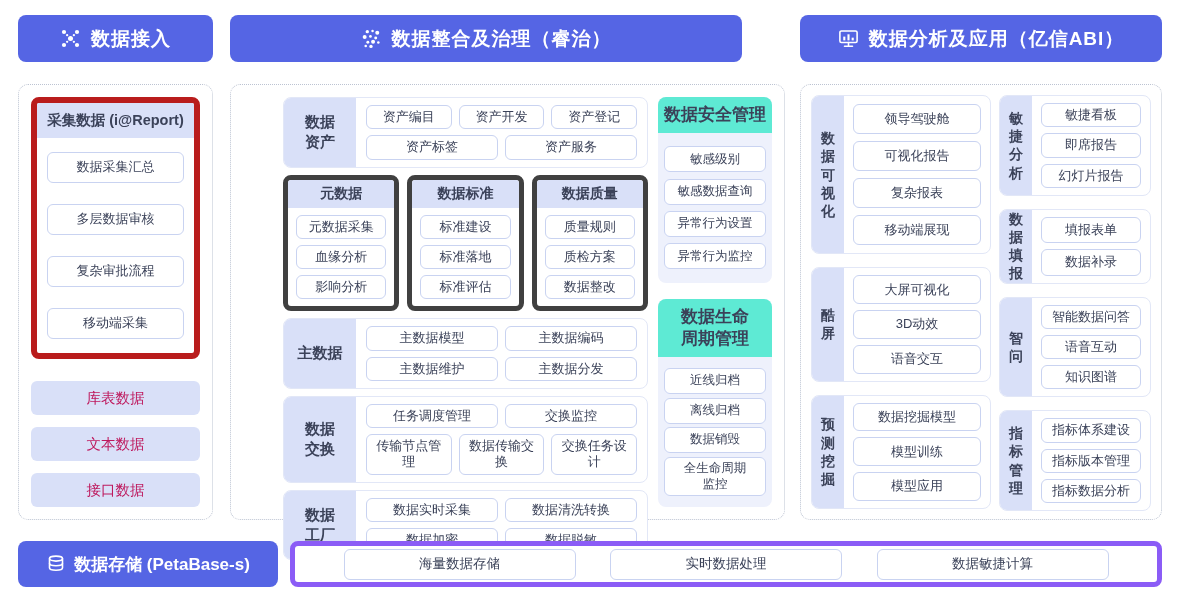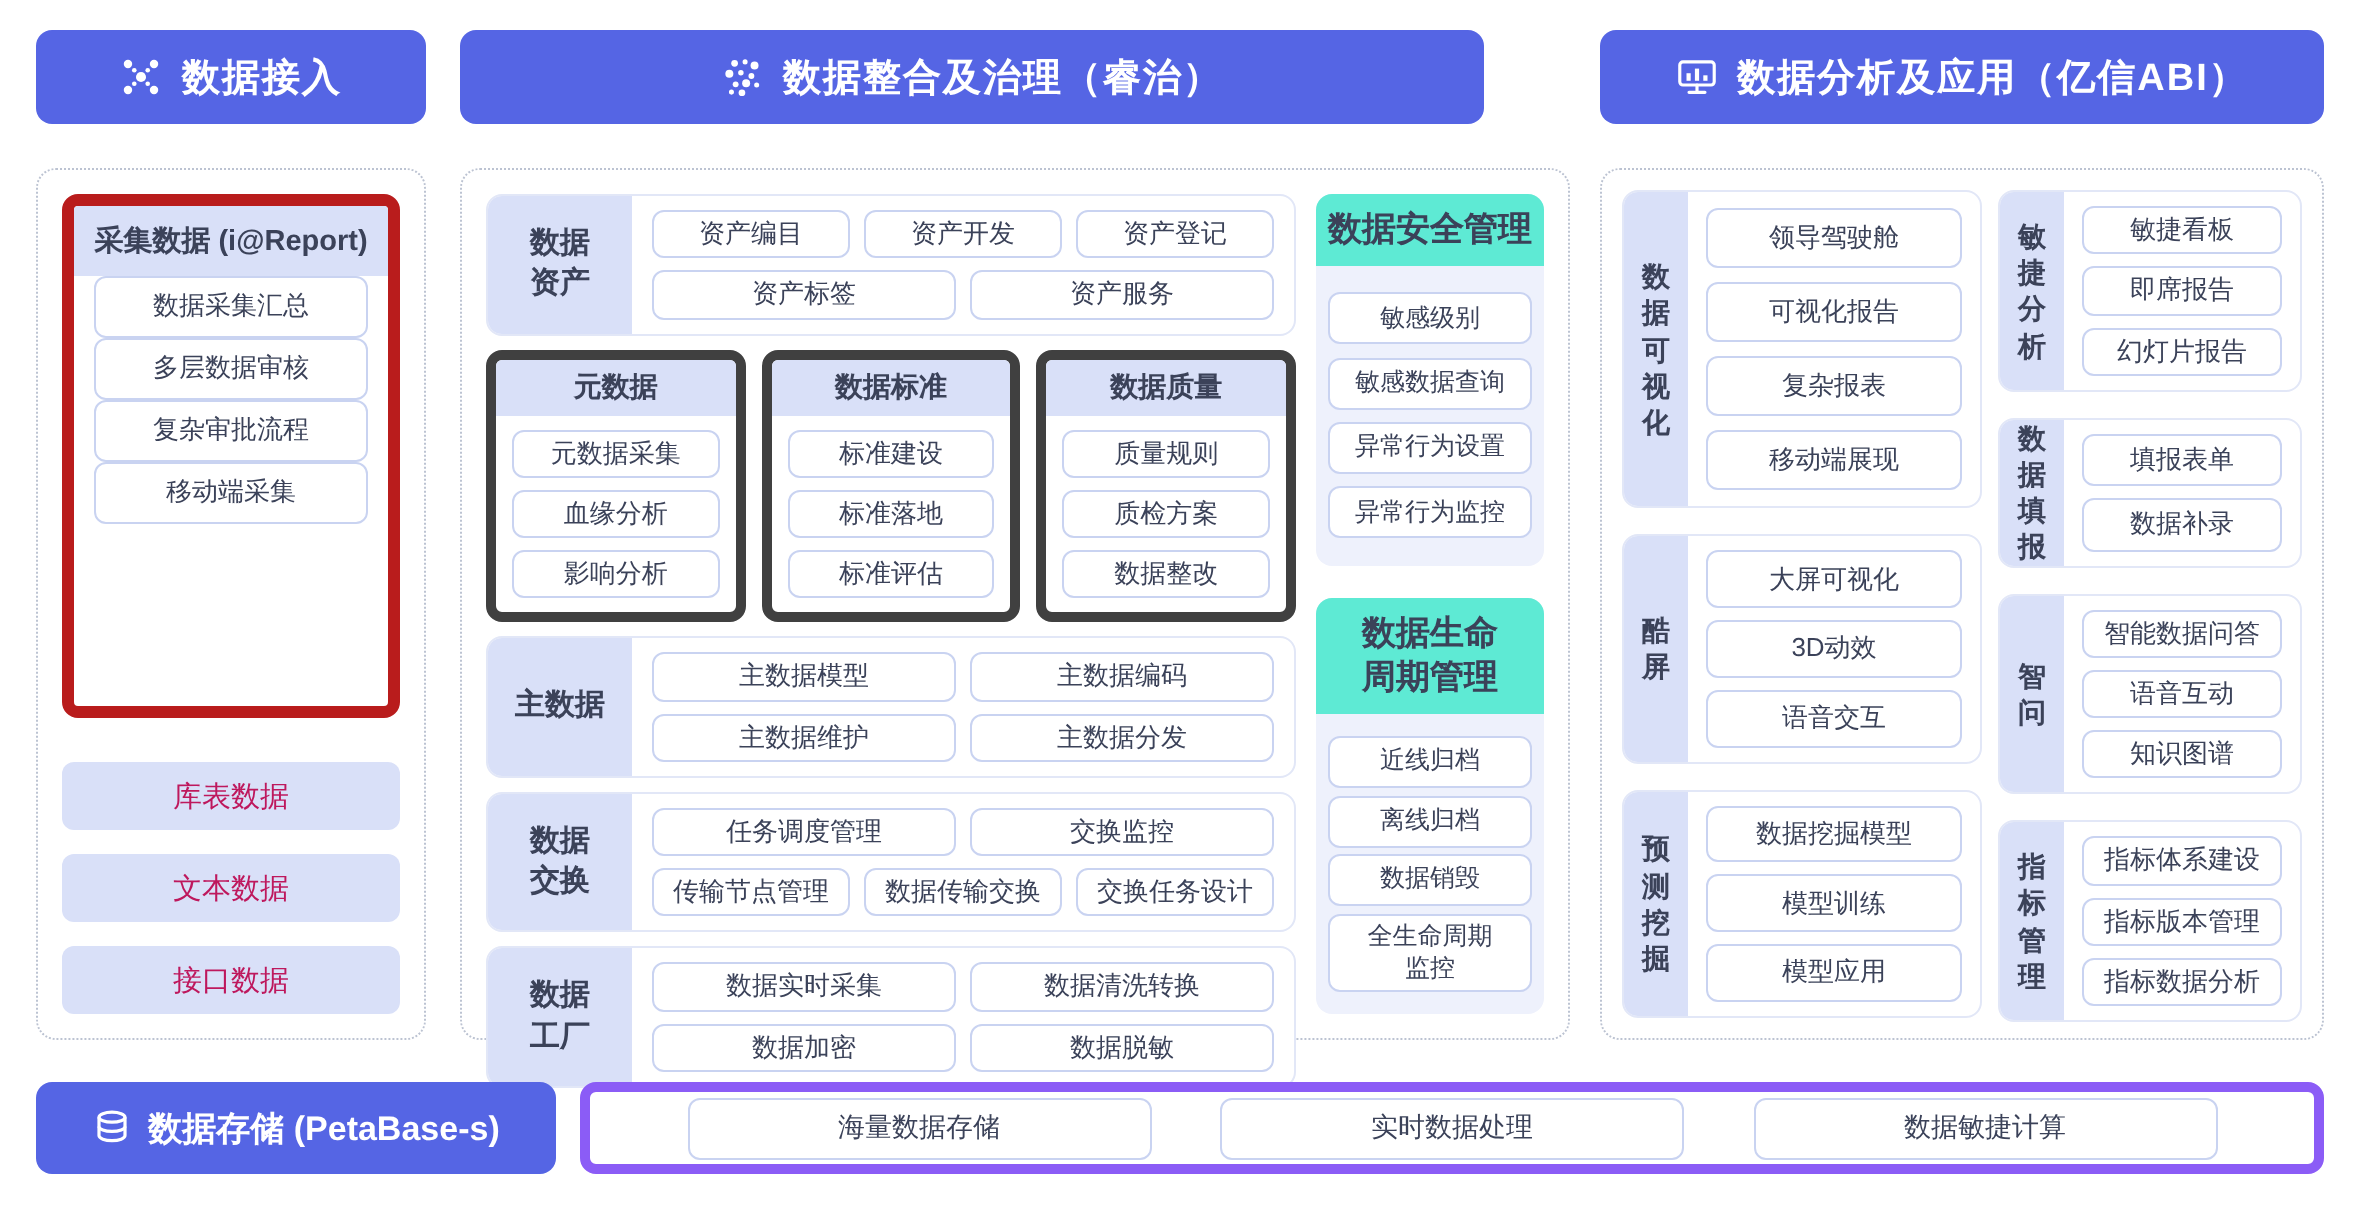--- a/index.html
+++ b/index.html
@@ -31,32 +31,32 @@
     white-space: pre-line; line-height: 1.25; padding: 3px 4px;
     min-height: 24px;
   }
   .btn-row { display: flex; gap: 7px; flex: 1; }
   .grow { flex: 1; }
 
   
   .panel-inner { display: flex; flex-direction: column; height: 100%; padding: 12px; gap: 22px; }
   .collect-box { flex: 1; display: flex; flex-direction: column; border: 6px solid #b91c1c; border-radius: 8px; overflow: hidden; background: #fff; }
   .box-header { background: #d9e0f8; padding: 8px 4px; text-align: center; font-size: 14.5px; font-weight: 600; }
-  .box-body { flex: 1; display: flex; flex-direction: column; justify-content: flex-start; padding: 0 10px; }
+  .box-body { flex: 1; display: flex; flex-direction: column; justify-content: space-between; padding: 14px 10px; }
   .box-body .btn { height: 31px; }
   .sources { display: flex; flex-direction: column; gap: 12px; }
   .chip {
     background: #d9e0f8; border: none; border-radius: 6px; height: 34px;
     display: flex; align-items: center; justify-content: center;
     font-size: 14.5px; font-weight: 500; color: #be185d;
   }
 
   
   .gov-inner { display: flex; height: 100%; padding: 12px; gap: 10px; }
-  .gov-left { flex: 1; display: flex; flex-direction: column; gap: 7px; }
+  .gov-left { flex: 1; display: flex; flex-direction: column; gap: 7px; margin-left: 40px; }
   .gov-right { width: 114px; display: flex; flex-direction: column; gap: 16px; }
   .lrow { display: flex; border: 1px solid #e2e7f7; border-radius: 8px; background: #fff; }
   .lrow-label {
     width: 72px; background: #d9e0f8; border-radius: 7px 0 0 7px;
     display: flex; align-items: center; justify-content: center; text-align: center;
     font-size: 15px; font-weight: 600; white-space: pre-line; line-height: 1.35;
   }
   .lrow-body { flex: 1; display: flex; flex-direction: column; gap: 6px; padding: 7px 10px; }
   .trio { display: flex; gap: 8px; }
   .tbox { flex: 1; display: flex; flex-direction: column; border: 5px solid #404040; border-radius: 8px; overflow: hidden; background: #fff; }

